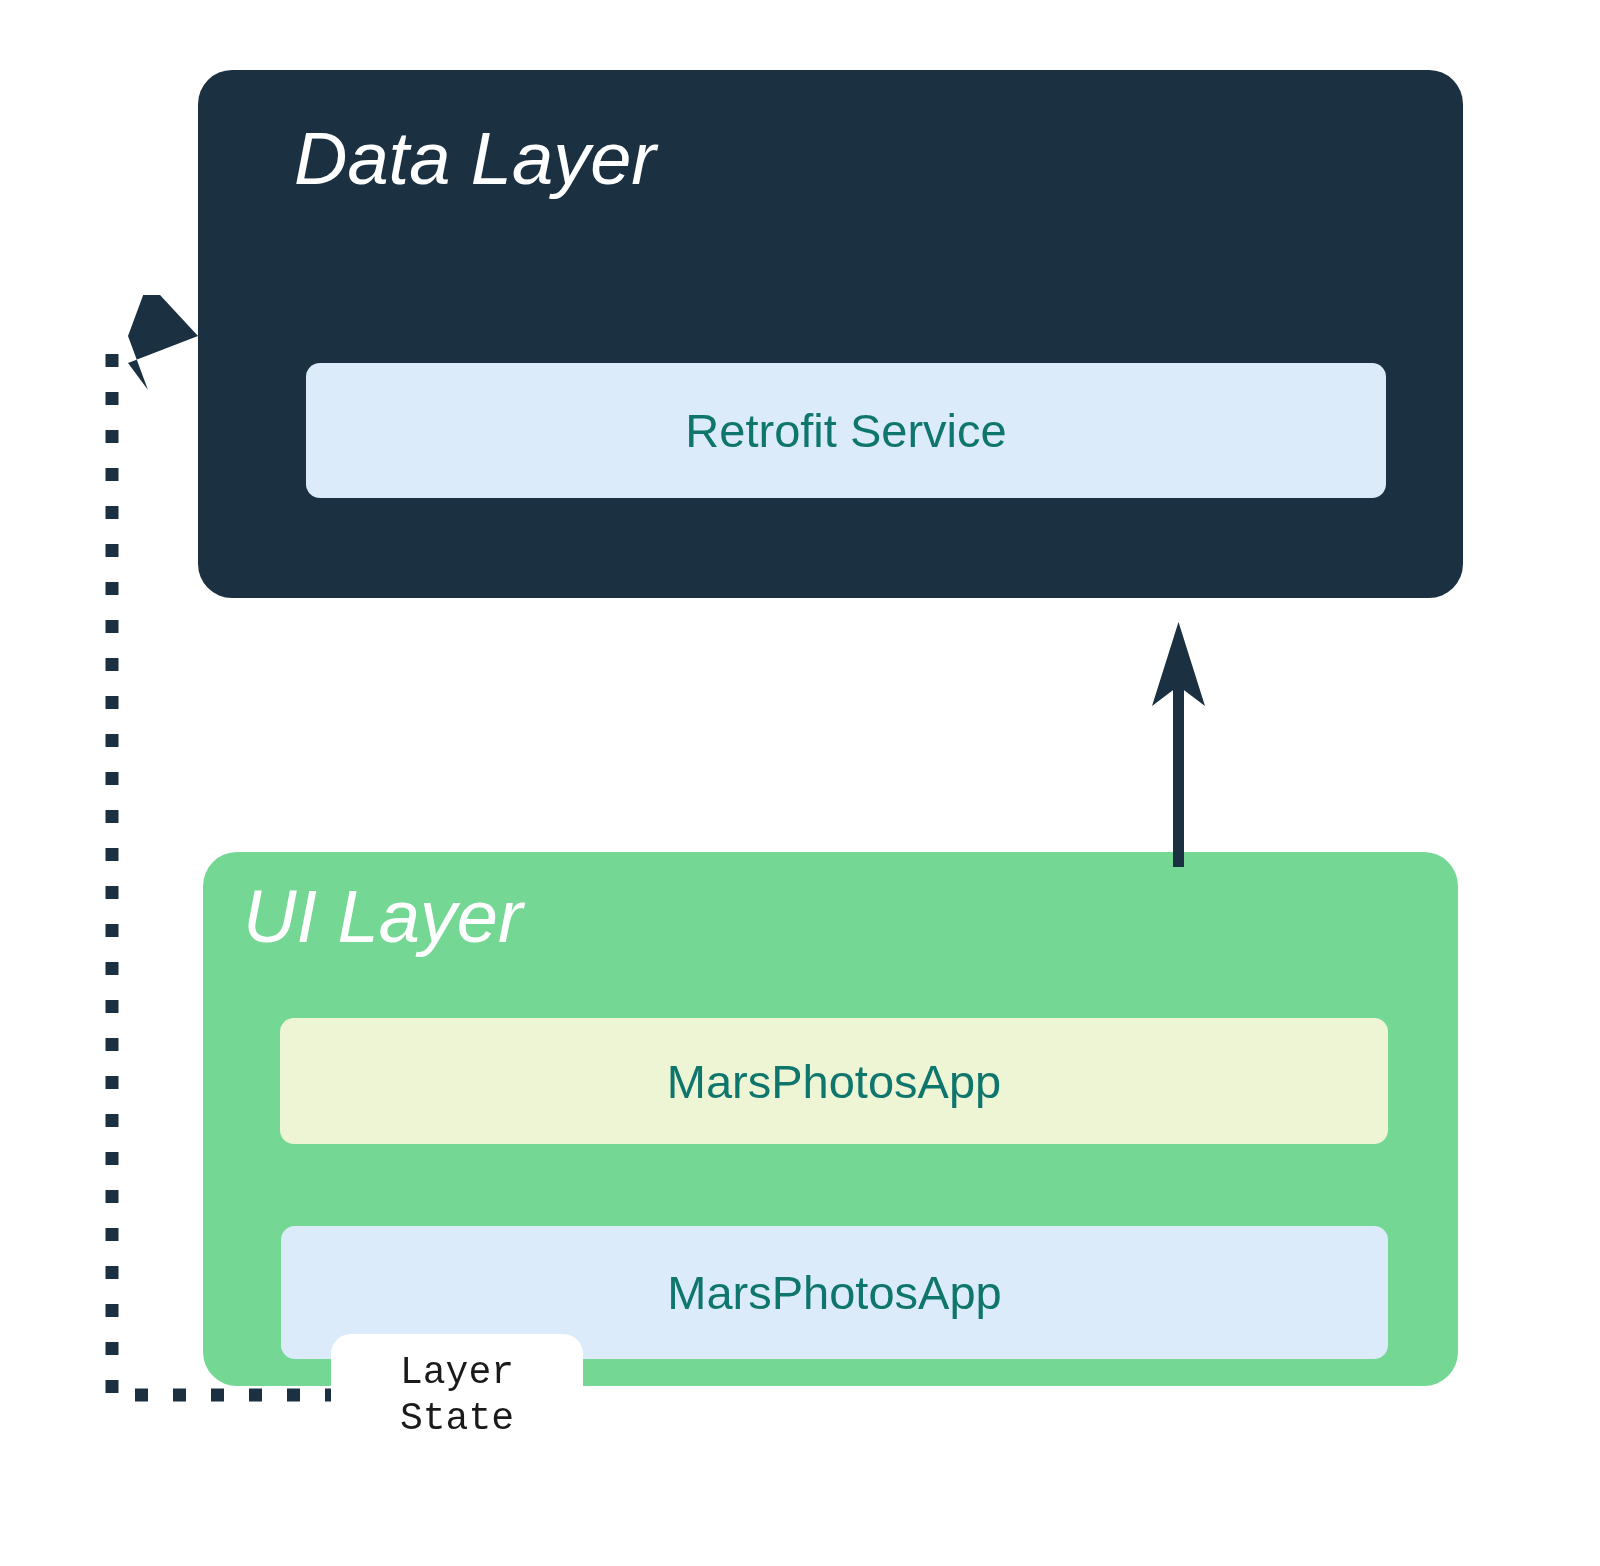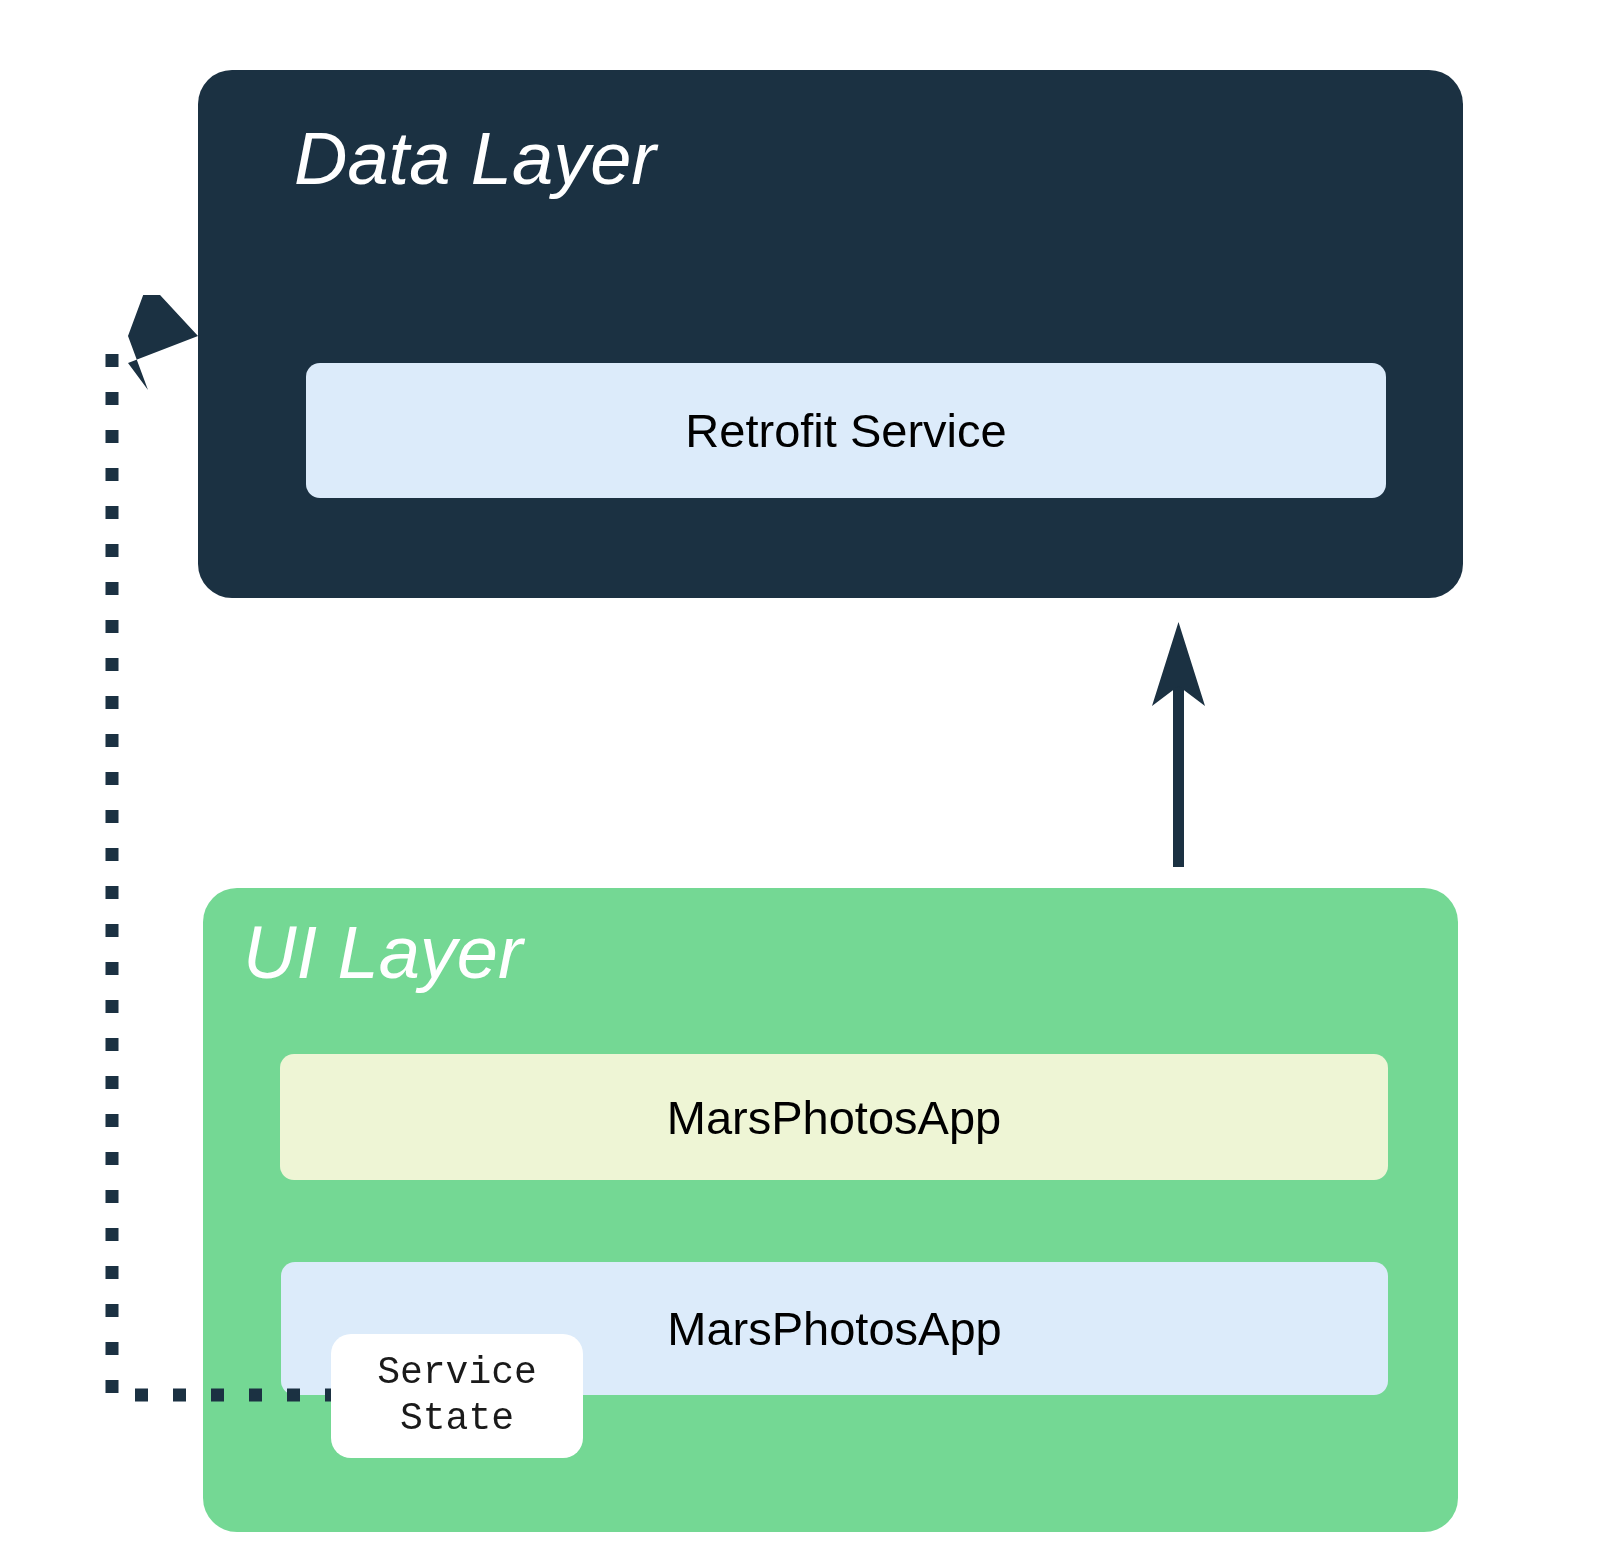--- a/index.html
+++ b/index.html
@@ -26,23 +26,23 @@
   }
   #data-layer {
     left: 198px;
     top: 70px;
     width: 1265px;
     height: 528px;
     background: #1B3142;
   }
   #ui-layer {
     left: 203px;
-    top: 888px;
+    top: 852px;
     width: 1255px;
-    height: 644px;
+    height: 534px;
     background: #74D894;
   }
   .layer-title {
     position: absolute;
     color: #ffffff;
     font-size: 74px;
     font-weight: 400;
     letter-spacing: 0px;
     line-height: 1;
     white-space: nowrap;
@@ -58,21 +58,21 @@
   }
 
   
   .component-box {
     position: absolute;
     border-radius: 14px;
     display: flex;
     align-items: center;
     justify-content: center;
     box-sizing: border-box;
-    color: #000000;
+    color: #0f766e;
     font-size: 47px;
     font-weight: 400;
     letter-spacing: 0px;
   }
   #retrofit-service {
     left: 108px;
     top: 293px;
     width: 1080px;
     height: 135px;
     background: #DCEBFA;
@@ -158,17 +158,17 @@
   <svg id="dotted-connector" viewBox="0 0 520 1130">
 
     <g stroke="#1B3142" stroke-width="13" stroke-linecap="butt" stroke-dasharray="13 25" fill="none">
       <path d="M248 1100 L22 1100 L22 36"></path>
     </g>
 
     <path d="M108 13 L38 40 L58 67 L38 13 L58 -41 Z" transform="translate(0,28)" fill="#1B3142"></path>
   </svg>
 
   <div id="mars-ui-state">
-    <span>Service</span>
+    <span>Layer</span>
     <span>State</span>
   </div>
 
 </div>
 
 </body></html>

